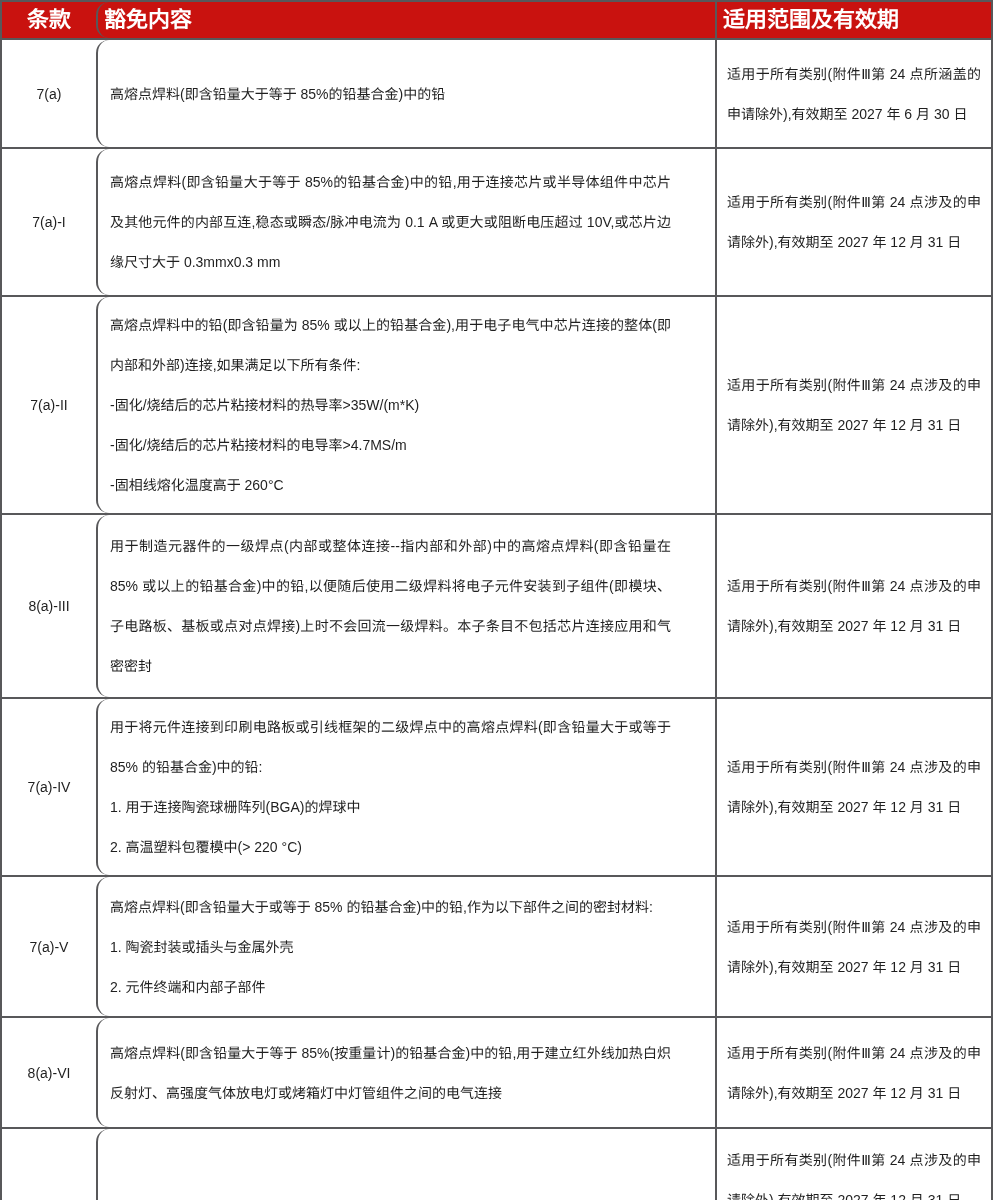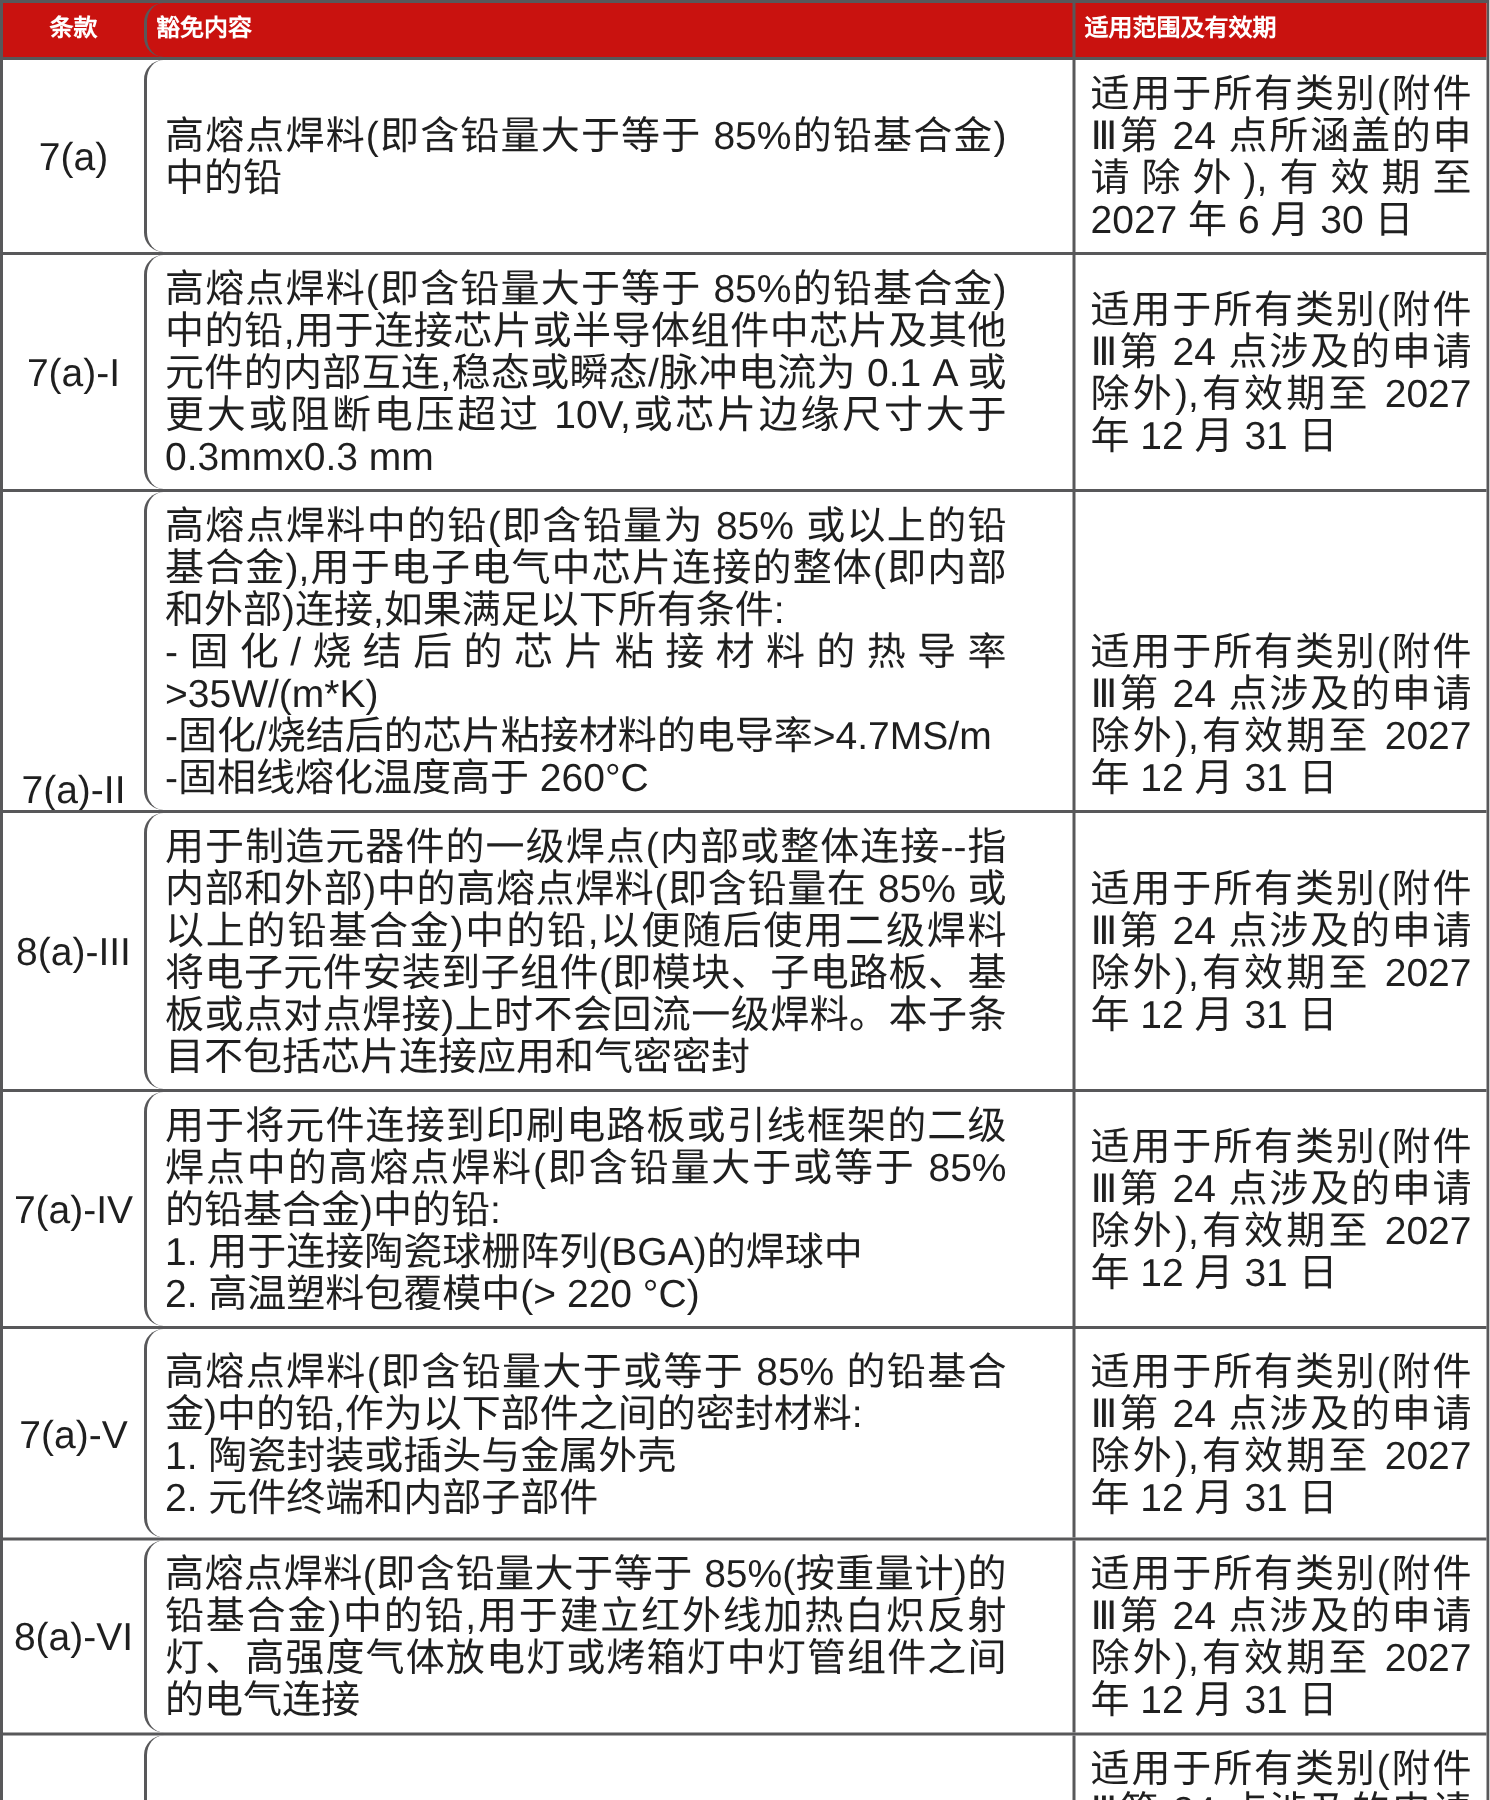--- a/index.html
+++ b/index.html
@@ -32,22 +32,22 @@
   .tr{
     display:flex;
     align-items:stretch;
     border-top:2px solid var(--border);
   }
   .tr:first-child{border-top:none;}
   .td{
     border-left:2px solid var(--border);
     display:flex;
     align-items:center;
-    font-size:26px;
-    line-height:28px;
+    font-size:14px;
+    line-height:40px;
   }
   .td:first-child{border-left:none;}
   .col-clause{flex:0 0 94px;justify-content:center;text-align:center;}
   .col-content{flex:0 0 587px;padding:8px 12px;border-radius:13px;}
   .col-scope{flex:1 1 auto;padding:8px 10px;margin-left:32px;}
   .col-content .cell-text,
   .col-scope .cell-text{
     white-space:pre-line;
     text-align:justify;
     width:100%;
@@ -56,27 +56,27 @@
   .thead{
     background:var(--header-bg);
     color:var(--header-fg);
     font-weight:bold;
   }
   .thead .td{
     min-height:36px;
     justify-content:center;
     text-align:center;
     padding:4px 6px;
-    font-size:16px;
+    font-size:22px;
     line-height:28px;
   }
   
   .tbody-row:nth-of-type(2) .td{min-height:107px;}
   .tbody-row:nth-of-type(3) .td{min-height:146px;}
-  .tbody-row:nth-of-type(4) .td{min-height:211px;align-items:flex-end;}
+  .tbody-row:nth-of-type(4) .td{min-height:211px;}
   .tbody-row:nth-of-type(5) .td{min-height:182px;}
   .tbody-row:nth-of-type(6) .td{min-height:149px;}
   .tbody-row:nth-of-type(7) .td{min-height:139px;}
   .tbody-row:nth-of-type(8) .td{min-height:109px;}
   .tbody-row:nth-of-type(9) .td{min-height:101px;}
 </style>
 </head>
 <body>
 
 <div class="page">

